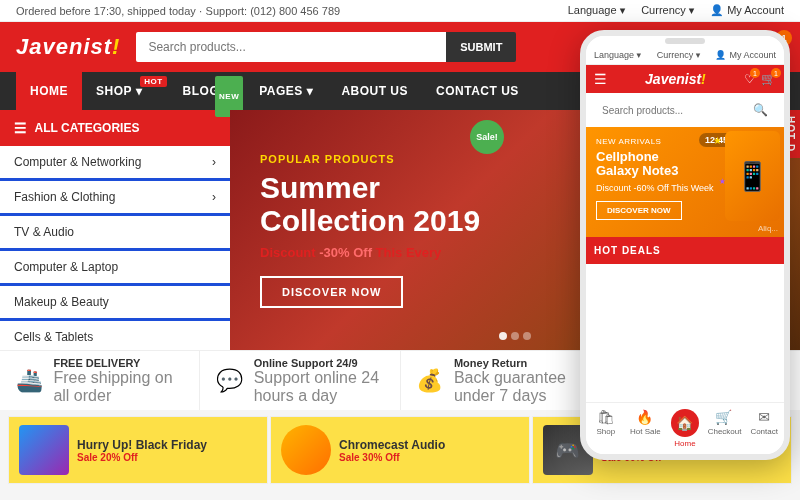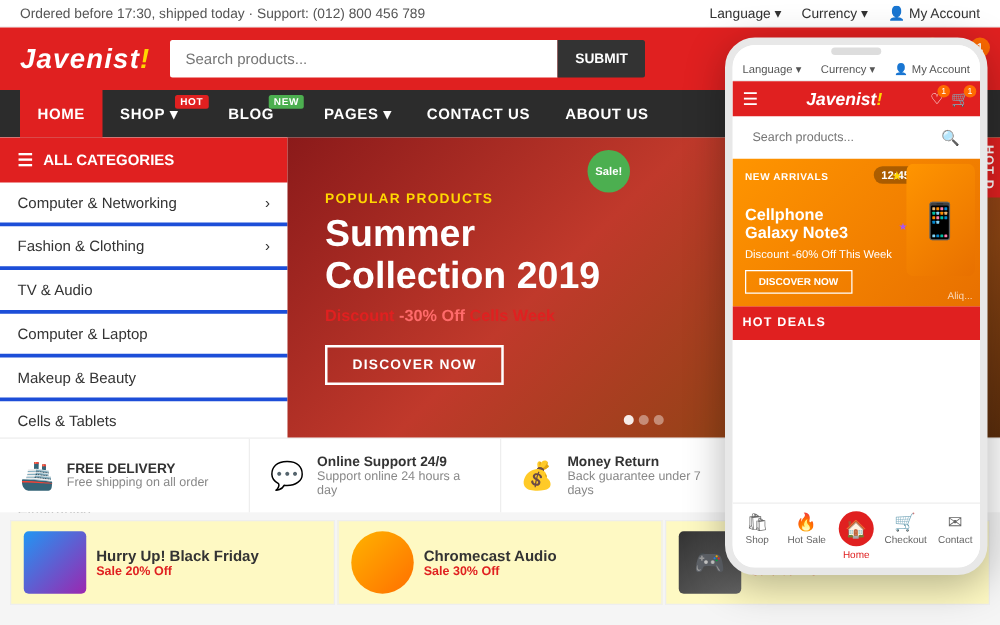--- a/index.html
+++ b/index.html
@@ -56,21 +56,21 @@
       color: #fff; padding: 0 14px; height: 38px; display: flex; align-items: center;
       cursor: pointer; font-size: 12px; font-weight: bold; text-transform: uppercase; letter-spacing: 0.5px;
       position: relative; gap: 4px;
     }
     .nav-item.active { background: #e02020; }
     .nav-item .badge-hot {
       background: #e02020; color: #fff; font-size: 8px; padding: 1px 4px; border-radius: 2px;
       position: absolute; top: 4px; right: 2px; font-weight: bold;
     }
     .nav-item .badge-new {
-      background: #4caf50; color: #fff; font-size: 8px; padding: 1px 4px; border-radius: 2px;
+      background: #4caf50; color: #fff; font-size: 8px; padding: 16px 4px; border-radius: 2px;
       position: absolute; top: 4px; right: 2px; font-weight: bold;
     }
 
     
     .sidebar { width: 230px; background: #fff; flex-shrink: 0; }
     .sidebar-header {
       background: #e02020; color: #fff; padding: 10px 14px; font-size: 12px; font-weight: bold;
       display: flex; align-items: center; gap: 8px;
     }
     .sidebar-item {
@@ -98,21 +98,21 @@
       background: #fff; display: flex; border-top: 1px solid #eee; padding: 0;
       height: 60px;
     }
     .feature-item {
       flex: 1; display: flex; align-items: center; gap: 10px; padding: 0 16px;
       border-right: 1px solid #eee;
     }
     .feature-icon { font-size: 22px; color: #e02020; }
     .feature-text {}
     .feature-title { font-size: 11px; font-weight: bold; color: #333; }
-    .feature-sub { font-size: 10px; color: #888; }
+    .feature-sub { font-size: 16px; color: #888; }
 
     
     .phone-mockup {
       position: absolute; right: 10px; top: 30px; width: 210px; height: 430px;
       background: #fff; border-radius: 24px; border: 6px solid #e8e8e8;
       box-shadow: 0 8px 32px rgba(0,0,0,0.3); overflow: hidden; z-index: 10;
     }
     .phone-inner { width: 100%; height: 100%; overflow: hidden; position: relative; }
     .phone-top-bar {
       background: #fff; padding: 4px 8px; display: flex; justify-content: space-between;
@@ -120,21 +120,21 @@
     }
     .phone-header { background: #e02020; padding: 6px 8px; display: flex; align-items: center; justify-content: space-between; }
     .phone-logo { color: #fff; font-size: 14px; font-weight: bold; font-style: italic; }
     .phone-icons { display: flex; gap: 6px; color: #fff; font-size: 12px; }
     .phone-search { background: #fff; margin: 6px 8px; border-radius: 2px; display: flex; align-items: center; padding: 4px 8px; gap: 4px; }
     .phone-search input { border: none; outline: none; font-size: 10px; flex: 1; }
     .phone-hero {
       background: linear-gradient(135deg, #ff9500 0%, #e87000 100%);
       padding: 10px 10px; position: relative; min-height: 110px;
     }
-    .phone-hero-label { color: #fff; font-size: 8px; font-weight: bold; text-transform: uppercase; letter-spacing: 0.5px; margin-bottom: 19px; }
+    .phone-hero-label { color: #fff; font-size: 8px; font-weight: normal; text-transform: uppercase; letter-spacing: 0.5px; margin-bottom: 4px; }
     .phone-hero-title { color: #fff; font-size: 13px; font-weight: 900; line-height: 1.1; margin-bottom: 4px; }
     .phone-hero-discount { color: #fff; font-size: 9px; margin-bottom: 8px; }
     .phone-hero-btn {
       background: transparent; border: 1.5px solid #fff; color: #fff; padding: 4px 10px;
       font-size: 8px; font-weight: bold; cursor: pointer; text-transform: uppercase;
     }
     .phone-hot-deals { background: #e02020; padding: 8px; }
     .phone-hot-deals-title { color: #fff; font-size: 10px; font-weight: bold; text-transform: uppercase; letter-spacing: 1px; }
     .phone-bottom-nav {
       background: #fff; display: flex; border-top: 1px solid #eee; position: absolute; bottom: 0; left: 0; right: 0;
@@ -151,21 +151,21 @@
     }
 
     
     .outer { position: relative; width: 800px; height: 500px; overflow: hidden; }
 
     
     .bottom-row {
       background: #f5f5f5; display: flex; gap: 2px; padding: 6px 8px 0 8px;
     }
     .prod-card {
-      background: #fef9c3; flex: 1; padding: 8px 10px; border: 1px solid #eee; min-height: 60px;
+      background: #fde047; flex: 1; padding: 8px 10px; border: 1px solid #eee; min-height: 60px;
     }
     .prod-card-title { font-size: 12px; font-weight: bold; color: #333; }
     .prod-card-sale { color: #e02020; font-size: 10px; font-weight: bold; }
   </style>
 </head>
 <body>
 
 <div class="outer">
 
   <div class="top-bar">
@@ -212,24 +212,24 @@
       <span class="badge-hot">Hot</span>
     </div>
     <div class="nav-item" style="padding-right:26px;">
       <span>BLOG</span>
       <span class="badge-new">New</span>
     </div>
     <div class="nav-item">
       <span>PAGES</span> ▾
     </div>
     <div class="nav-item">
+      <span>ABOUT US</span>
+    </div>
+    <div class="nav-item">
       <span>CONTACT US</span>
-    </div>
-    <div class="nav-item">
-      <span>ABOUT US</span>
     </div>
   </div>
 
   <div style="display:flex; flex-direction:column; flex:1;">
     <div style="display:flex; height:240px;">
 
       <div class="sidebar">
         <div class="sidebar-header">
           <span style="font-size:14px;">☰</span>
           <span>ALL CATEGORIES</span>
@@ -269,21 +269,21 @@
       <div class="hero-banner">
         <div class="hero-content">
           <div class="hero-label">POPULAR PRODUCTS</div>
           <div class="hero-title">
             <span>Summer</span><br>
             <span>Collection 2019</span>
           </div>
           <div class="hero-discount">
             <span>Discount </span>
             <span style="color:#ff6b6b; font-weight:bold;">-30% Off</span>
-            <span> Cells Week</span>
+            <span> This Every</span>
           </div>
           <button class="hero-btn">DISCOVER NOW</button>
         </div>
 
         <div style="position:absolute; right:60px; top:20px; font-size:30px; color:#ffd700; opacity:0.9;">★</div>
         <div style="position:absolute; right:120px; top:40px; font-size:20px; color:#a855f7; opacity:0.8;">★</div>
         <div style="position:absolute; right:90px; bottom:40px; font-size:16px; color:#ffa500; opacity:0.8;">★</div>
 
         <div style="position:absolute; right:20px; bottom:20px; font-size:70px; opacity:0.85;">🎮</div>
 

